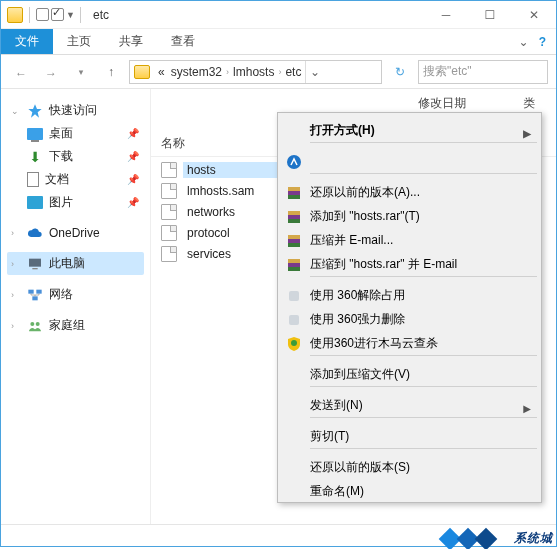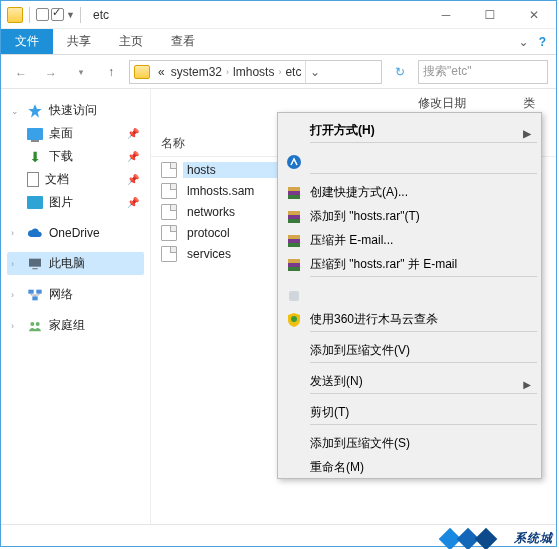--- a/index.html
+++ b/index.html
@@ -84,22 +84,22 @@
     <span class="title">etc</span>
     <div class="winbtns">
       <div>─</div>
       <div>☐</div>
       <div class="close">✕</div>
     </div>
   </div>
 
   <div class="ribbon-tabs">
     <div class="file-tab">文件</div>
+    <div class="rtab">主页</div>
     <div class="rtab">共享</div>
-    <div class="rtab">主页</div>
     <div class="rtab">查看</div>
     <div class="ribbon-expand">
       <span>⌄</span>
       <span style="color:#1e90d8;font-weight:bold;">?</span>
     </div>
   </div>
 
   <div class="addrbar">
     <div class="navbtn">←</div>
     <div class="navbtn">→</div>
@@ -265,21 +265,21 @@
     </div>
   <div class="ctx-sep"></div>
   <div class="ctx-item">
       <span class="ctx-ico">
         <svg viewBox="0 0 16 16">
           <rect x="2" y="2" width="12" height="12" fill="#7a3a8c"></rect>
           <rect x="2" y="2" width="12" height="4" fill="#d4a84a"></rect>
           <rect x="2" y="10" width="12" height="4" fill="#3a7a3a"></rect>
         </svg>
       </span>
-      <span>创建快捷方式(A)...</span>
+      <span>还原以前的版本(A)...</span>
     </div>
   <div class="ctx-item">
       <span class="ctx-ico">
         <svg viewBox="0 0 16 16">
           <rect x="2" y="2" width="12" height="12" fill="#7a3a8c"></rect>
           <rect x="2" y="2" width="12" height="4" fill="#d4a84a"></rect>
           <rect x="2" y="10" width="12" height="4" fill="#3a7a3a"></rect>
         </svg>
       </span>
       <span>添加到 "hosts.rar"(T)</span>
@@ -304,20 +304,29 @@
       </span>
       <span>压缩到 "hosts.rar" 并 E-mail</span>
     </div>
   <div class="ctx-sep"></div>
   <div class="ctx-item">
       <span class="ctx-ico">
         <svg viewBox="0 0 16 16">
           <rect x="3" y="3" width="10" height="10" rx="2" fill="#d0d6dc"></rect>
         </svg>
       </span>
+      <span>使用 360解除占用</span>
+    </div>
+  <div class="ctx-item">
+      <span class="ctx-ico">
+        <svg viewBox="0 0 16 16">
+          <rect x="3" y="3" width="10" height="10" rx="2" fill="#d0d6dc"></rect>
+        </svg>
+      </span>
+      <span>使用 360强力删除</span>
     </div>
   <div class="ctx-item">
       <span class="ctx-ico">
         <svg viewBox="0 0 16 16">
           <path d="M8 1l6 2v5c0 4-3 6-6 7-3-1-6-3-6-7V3z" fill="#f0c010"></path>
           <circle cx="8" cy="7" r="3" fill="#3a9c3a"></circle>
         </svg>
       </span>
       <span>使用360进行木马云查杀</span>
     </div>
@@ -329,21 +338,21 @@
   <div class="ctx-item">
       <span>发送到(N)</span>
       <span class="sub">▶</span>
     </div>
   <div class="ctx-sep"></div>
   <div class="ctx-item">
       <span>剪切(T)</span>
     </div>
   <div class="ctx-sep"></div>
   <div class="ctx-item">
-      <span>添加到压缩文件(S)</span>
+      <span>还原以前的版本(S)</span>
     </div>
   <div class="ctx-item">
       <span>重命名(M)</span>
     </div>
 
 </div>
 
 <div class="watermark">
   <div class="wm-rects">
       <span></span>

